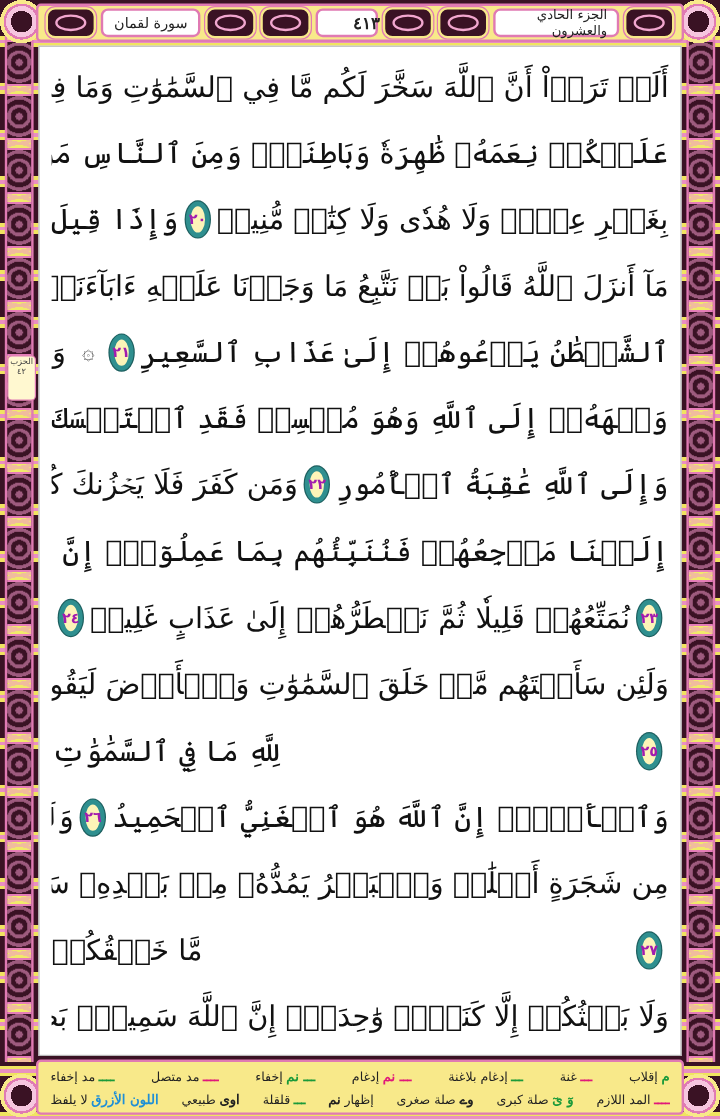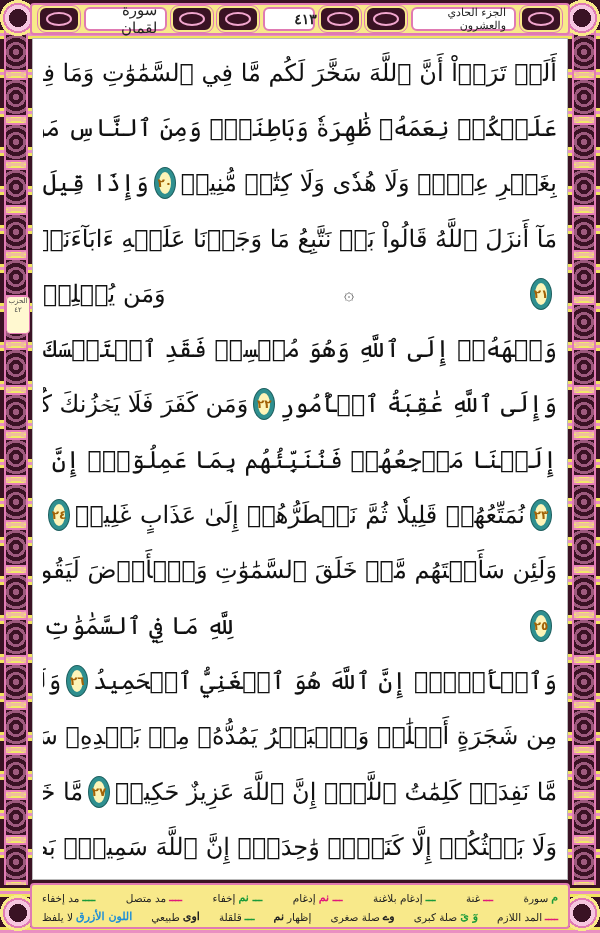--- a/index.html
+++ b/index.html
@@ -59,21 +59,21 @@
     content:""; position:absolute; inset:4px 6px;
     border:2px solid #f2a7cf; border-radius:50%;
   }
   .cartouche {
     height:24px; background:#ffffff;
     border:2px solid #e07ab3; border-radius:6px;
     display:flex; align-items:center; justify-content:center;
     font-family:"DejaVu Serif", serif; color:#222;
     box-sizing:border-box; padding:0 8px; direction:rtl;
   }
-  .c-surah { width:110px; font-size:15px; }
+  .c-surah { width:110px; font-size:12px; }
   .c-page { width:44px; font-size:14px; font-weight:bold;padding-left:40px; }
   .c-juz { width:140px; font-size:11px; }
 
   .hizb {
     position:absolute; left:6px; top:296px; width:22px; height:36px;
     background:#fff8d0; border:1px solid #e07ab3; border-radius:4px;
     font-size:7px; line-height:9px; text-align:center; color:#444;
     z-index:3; display:flex; flex-direction:column; justify-content:flex-start;
     direction:rtl; font-family:"DejaVu Serif", serif;
   }
@@ -93,21 +93,21 @@
   .line .txt { flex:1 1 auto; text-align:justify; text-align-last:justify; }
   .blue { color:#1f8fd6; }
   .pink { color:#e0187a; }
   .green { color:#1a9a3a; }
 
   .ayah {
     display:inline-flex; align-items:center; justify-content:center;
     width:20px; height:30px; flex:0 0 auto; margin:0 6px;
     border-radius:50%; background:#fdf4b8;
     border:4px solid #2f8f8f; box-shadow:0 0 0 1px #1d5f5f;
-    font-size:12px; font-weight:bold; color:#a16207;
+    font-size:12px; font-weight:bold; color:#a21caf;
     font-family:"DejaVu Sans", sans-serif; box-sizing:border-box;
   }
   .sajda {
     display:inline-block; flex:0 0 auto; margin:0 6px;
     width:18px; height:18px; color:#555; font-size:18px; line-height:18px;
   }
 
   
   .legend-row {
     display:flex; direction:rtl; justify-content:space-between; align-items:center;
@@ -155,20 +155,21 @@
   </div>
   <div class="line">
     <span class="txt">بِغَيۡرِ عِلۡمٖ وَلَا هُدٗى وَلَا كِتَٰبٖ مُّنِيرٖ</span>
     <span class="ayah">٢٠</span>
     <span>وَإِذَا قِيلَ لَهُمُ ٱتَّبِعُواْ</span>
   </div>
   <div class="line">
     <span class="txt">مَآ أَنزَلَ ٱللَّهُ قَالُواْ بَلۡ نَتَّبِعُ مَا وَجَدۡنَا عَلَيۡهِ ءَابَآءَنَآۚ أَوَلَوۡ كَانَ</span>
   </div>
   <div class="line">
+    <span class="txt">ٱلشَّيۡطَٰنُ يَدۡعُوهُمۡ إِلَىٰ عَذَابِ ٱلسَّعِيرِ</span>
     <span class="ayah">٢١</span>
     <span class="sajda">۞</span>
     <span>وَمَن يُسۡلِمۡ</span>
   </div>
   <div class="line">
     <span class="txt">وَجۡهَهُۥٓ إِلَى ٱللَّهِ وَهُوَ مُحۡسِنٞ فَقَدِ ٱسۡتَمۡسَكَ بِٱلۡعُرۡوَةِ ٱلۡوُثۡقَىٰۗ</span>
   </div>
   <div class="line">
     <span class="txt">وَإِلَى ٱللَّهِ عَٰقِبَةُ ٱلۡأُمُورِ</span>
     <span class="ayah">٢٢</span>
@@ -191,35 +192,34 @@
   </div>
   <div class="line">
     <span class="txt">وَٱلۡأَرۡضِۚ إِنَّ ٱللَّهَ هُوَ ٱلۡغَنِيُّ ٱلۡحَمِيدُ</span>
     <span class="ayah">٢٦</span>
     <span>وَلَوۡ أَنَّمَا فِي ٱلۡأَرۡضِ</span>
   </div>
   <div class="line">
     <span class="txt">مِن شَجَرَةٍ أَقۡلَٰمٞ وَٱلۡبَحۡرُ يَمُدُّهُۥ مِنۢ بَعۡدِهِۦ سَبۡعَةُ أَبۡحُرٖ</span>
   </div>
   <div class="line">
-    <span class="txt">مَّا نَفِدَتۡ كَلِمَٰتُ ٱللَّهِۗ إِنَّ ٱللَّهَ عَزِيزٌ حَكِيمٞ</span>
     <span class="ayah">٢٧</span>
     <span>مَّا خَلۡقُكُمۡ</span>
   </div>
   <div class="line">
     <span class="txt">وَلَا بَعۡثُكُمۡ إِلَّا كَنَفۡسٖ وَٰحِدَةٍۗ إِنَّ ٱللَّهَ سَمِيعُۢ بَصِيرٌ</span>
 
   </div>
 </div>
 
 <div class="bottombar">
   <div class="legend-row">
     <span class="lg">
         <span class="sw green">م</span>
-        <span>سورة</span>
+        <span>إقلاب</span>
       </span>
     <span class="lg">
         <span class="sw pink">ـــ</span>
         <span>غنة</span>
       </span>
     <span class="lg">
         <span class="sw green">ـــ</span>
         <span>إدغام بلاغنة</span>
       </span>
     <span class="lg">

